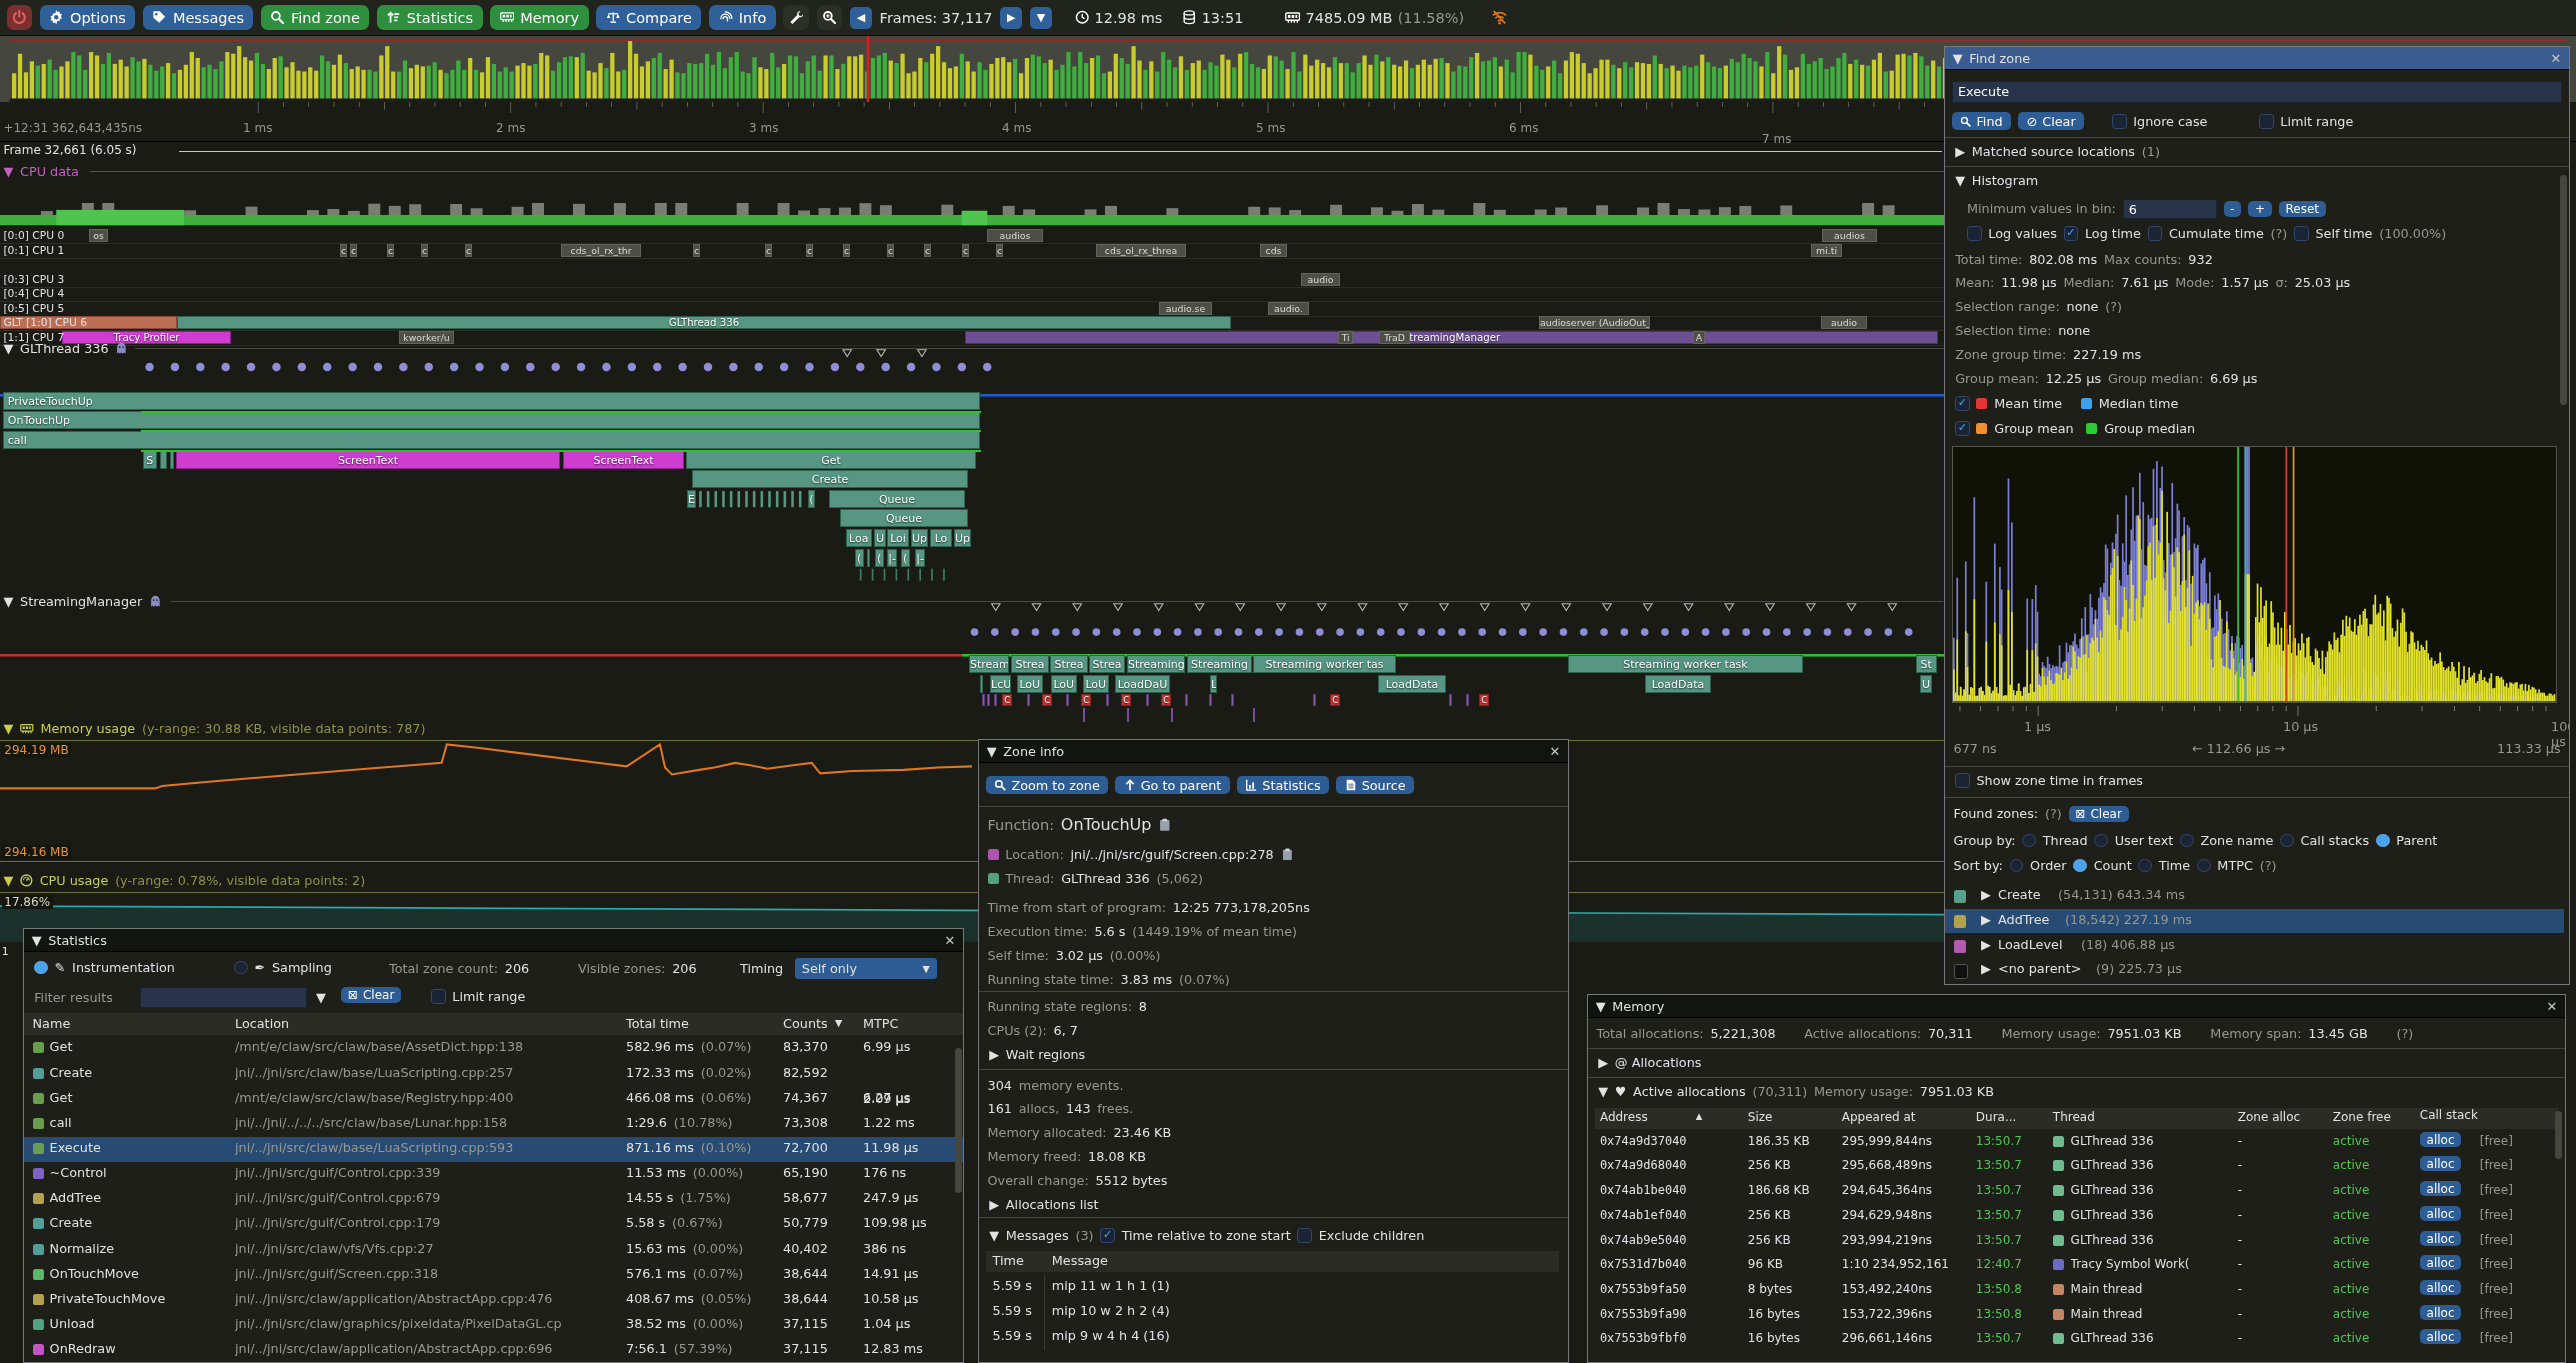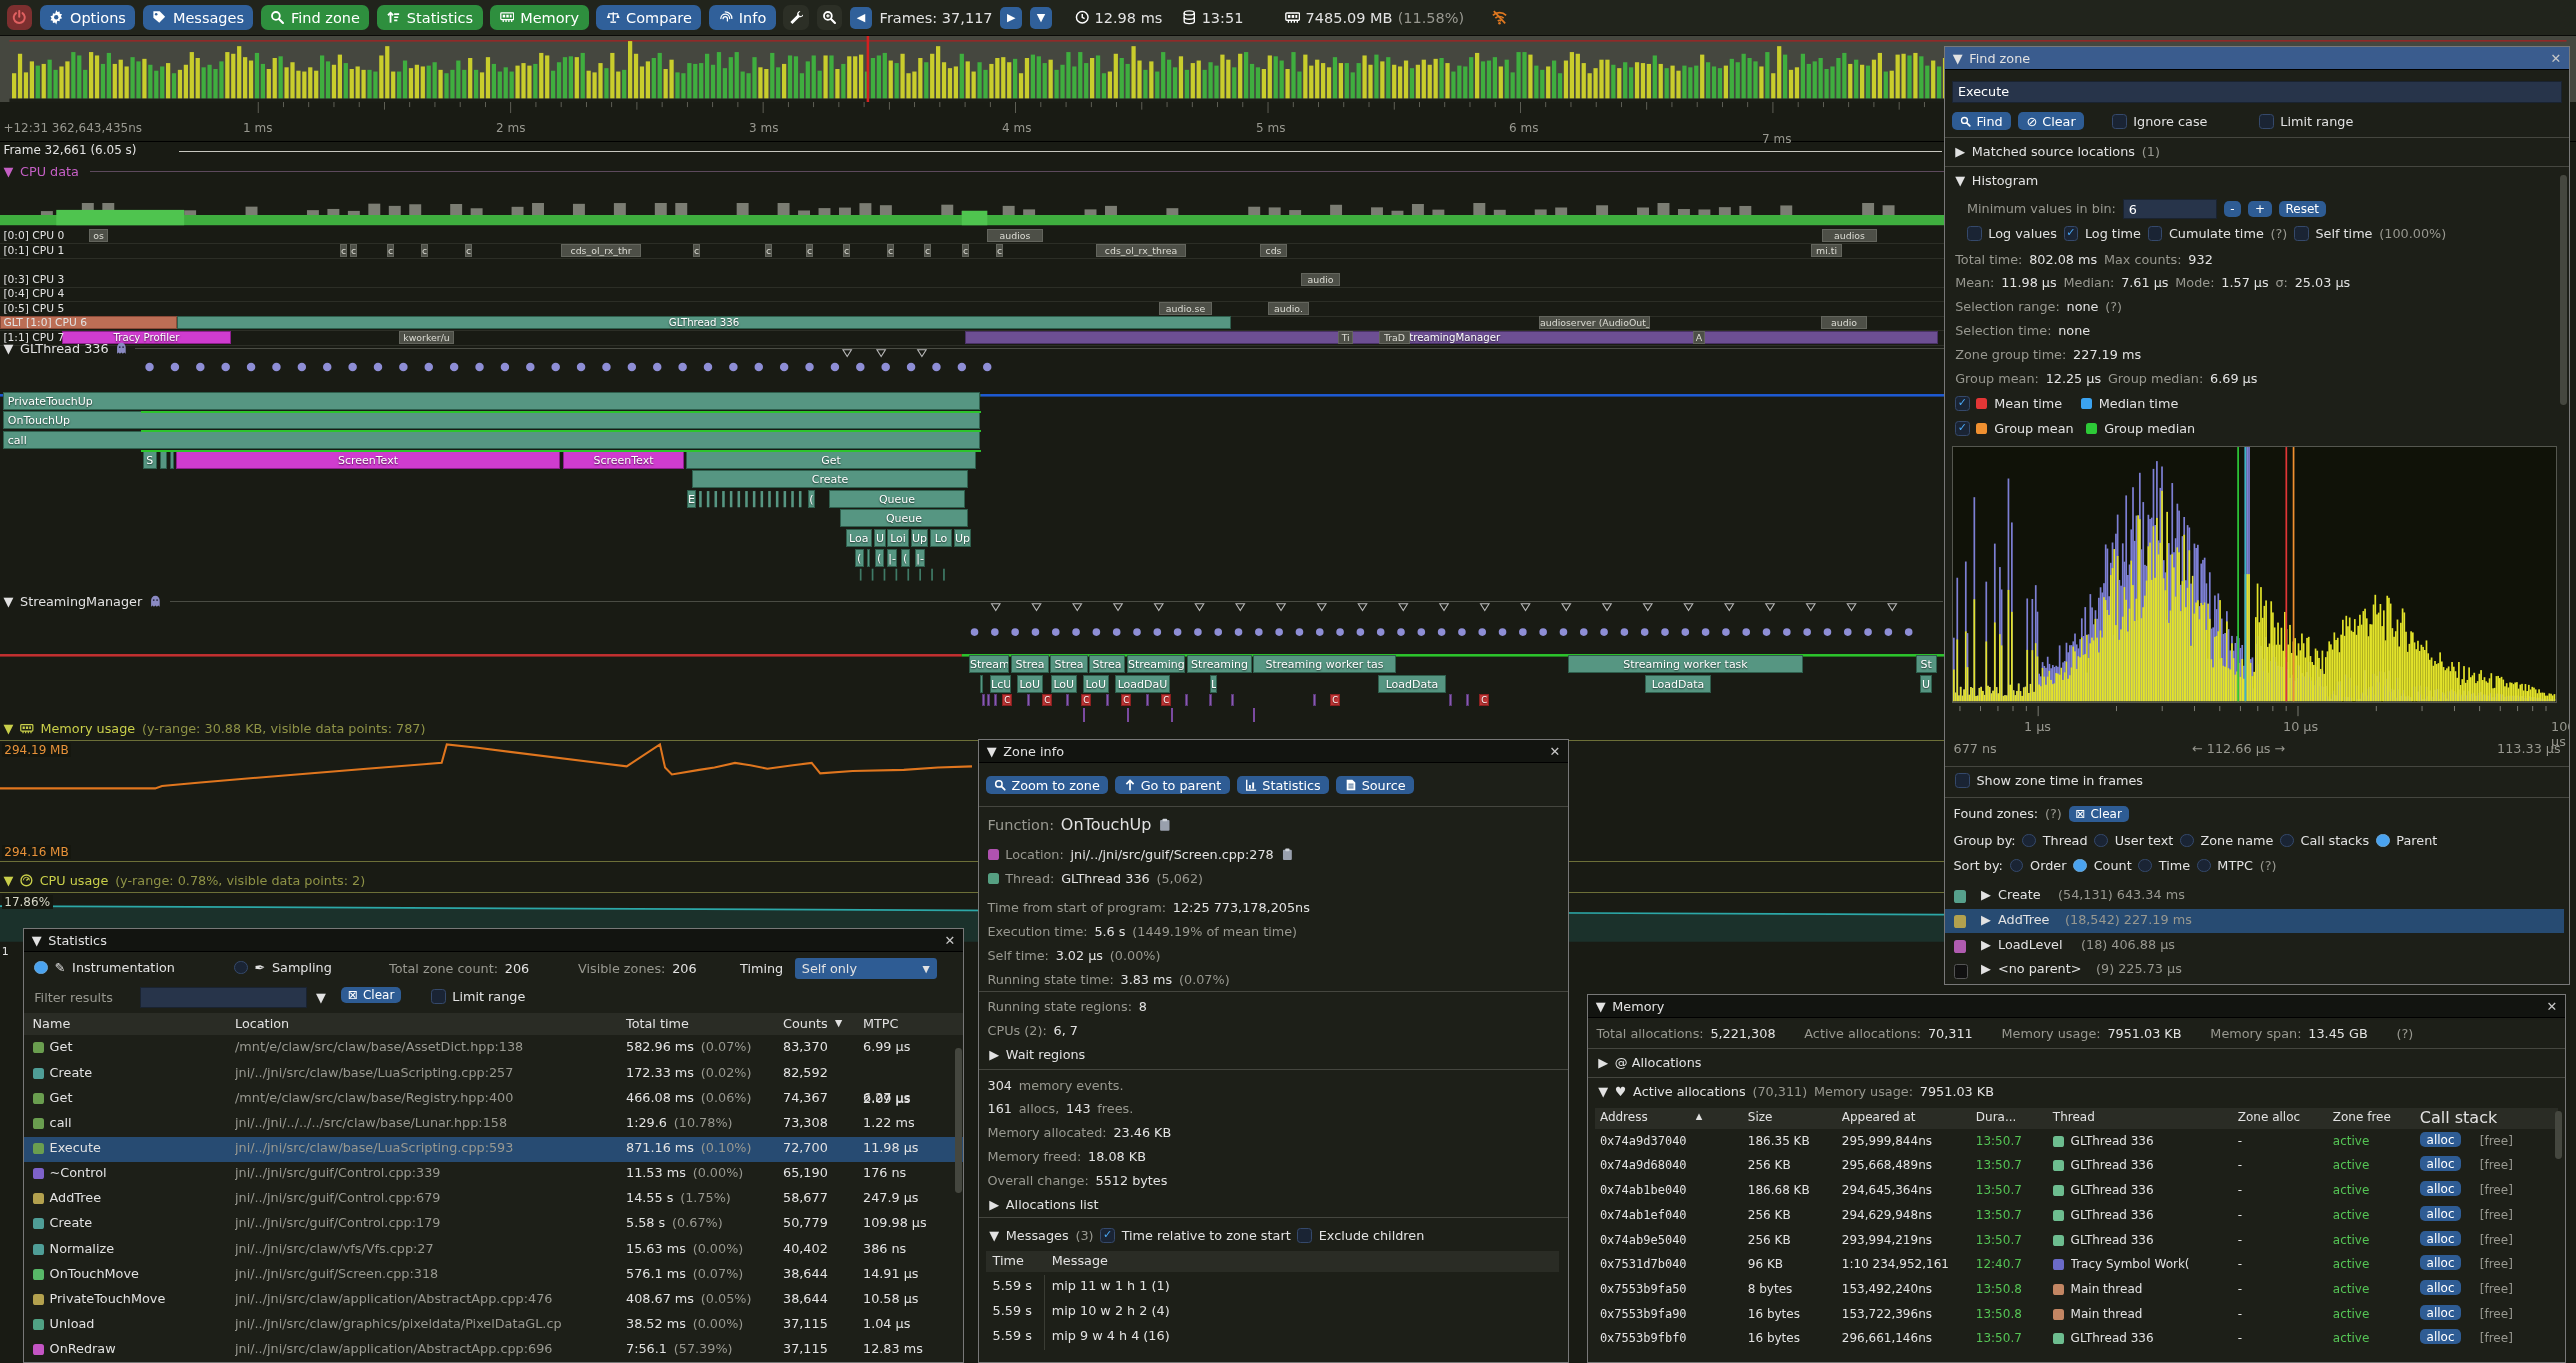--- a/index.html
+++ b/index.html
@@ -537,21 +537,21 @@
     </div>
     <div class="thead" style="position: absolute; left: 6.8px; top: 113px; width: 963px; height: 20.5px;">
       <span class="w" style="position: absolute; left: 5.1px; top: 1.7px; font-size: 12px;">Address</span>
       <span class="w" style="position: absolute; left: 101px; top: 3.4px; font-size: 8.5px;"> ▲</span>
       <span class="w" style="position: absolute; left: 153px; top: 1.7px; font-size: 12px;">Size</span>
       <span class="w" style="position: absolute; left: 247px; top: 1.7px; font-size: 12px;">Appeared at</span>
       <span class="w" style="position: absolute; left: 381px; top: 1.7px; font-size: 12px;">Dura...</span>
       <span class="w" style="position: absolute; left: 458px; top: 1.7px; font-size: 12px;">Thread</span>
       <span class="w" style="position: absolute; left: 643px; top: 1.7px; font-size: 12px;">Zone alloc</span>
       <span class="w" style="position: absolute; left: 738px; top: 1.7px; font-size: 12px;">Zone free</span>
-      <span class="w" style="position: absolute; left: 825px; top: 0; font-size: 16px;">Call stack</span>
+      <span class="w" style="position: absolute; left: 825px; top: 0; font-size: 12px;">Call stack</span>
     </div>
     <div class="abs" style="position: absolute; left: 6.8px; top: 135px; width: 963px; height: 25px; font-size: 12px;">
       <span class="mono w" style="position: absolute; left: 5.1px; top: 4.3px;">0x74a9d37040</span>
       <span class="w" style="position: absolute; left: 153px; top: 4.3px;">186.35 KB</span>
       <span class="w" style="position: absolute; left: 247px; top: 4.3px;">295,999,844ns</span>
       <span class="grn" style="position: absolute; left: 381px; top: 4.3px;">13:50.7</span>
       <div class="hline" style="position: absolute; left: 458px; top: 4.3px;">
         <span class="sw" style="background: rgb(109, 189, 143);"></span>
         <span class="w" style="max-width: 153px; overflow: hidden; display: inline-block; white-space: nowrap;">GLThread 336</span>
       </div>

